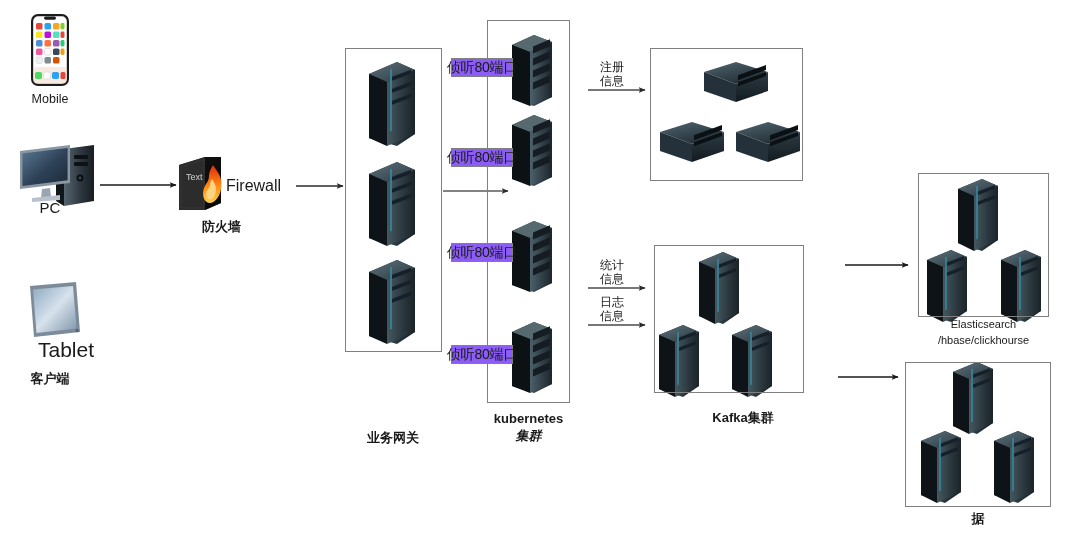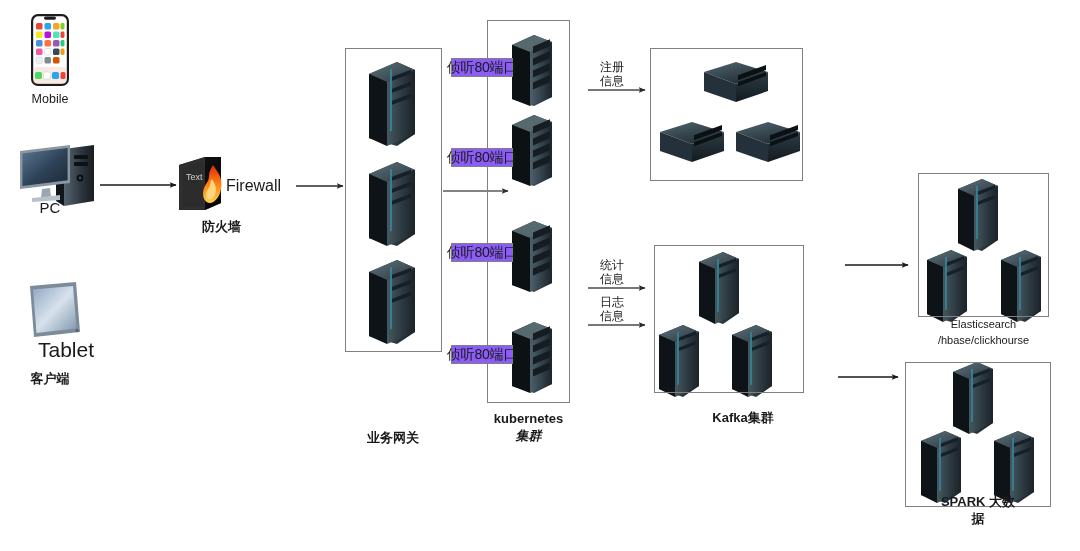--- a/index.html
+++ b/index.html
@@ -464,21 +464,20 @@
 
   <div class="lbl lbl-bold" style="left:486px; top:411px; width:85px;">kubernetes</div>
   <div class="lbl lbl-bold" style="left:486px; top:428px; width:85px;font-style:italic;">集群</div>
 
 
   <div class="lbl lbl-bold" style="left:664px; top:410px; width:158px;">Kafka集群</div>
 
   <div class="lbl lbl-small" style="left:918px; top:318px; width:131px;">Elasticsearch</div>
   <div class="lbl lbl-small" style="left:918px; top:334px; width:131px;">/hbase/clickhourse</div>
 
-  <div class="lbl lbl-bold" style="left:903px; top:494px; width:150px;">SPARK 大数</div>
   <div class="lbl lbl-bold" style="left:903px; top:511px; width:150px;">据</div>
 
   <div class="lbl lbl-flow" style="left:586px; top:60px; width:52px;">注册</div>
   <div class="lbl lbl-flow" style="left:586px; top:74px; width:52px;">信息</div>
 
   <div class="lbl lbl-flow" style="left:586px; top:258px; width:52px;">统计</div>
   <div class="lbl lbl-flow" style="left:586px; top:272px; width:52px;">信息</div>
 
   <div class="lbl lbl-flow" style="left:586px; top:295px; width:52px;">日志</div>
   <div class="lbl lbl-flow" style="left:586px; top:309px; width:52px;">信息</div>

